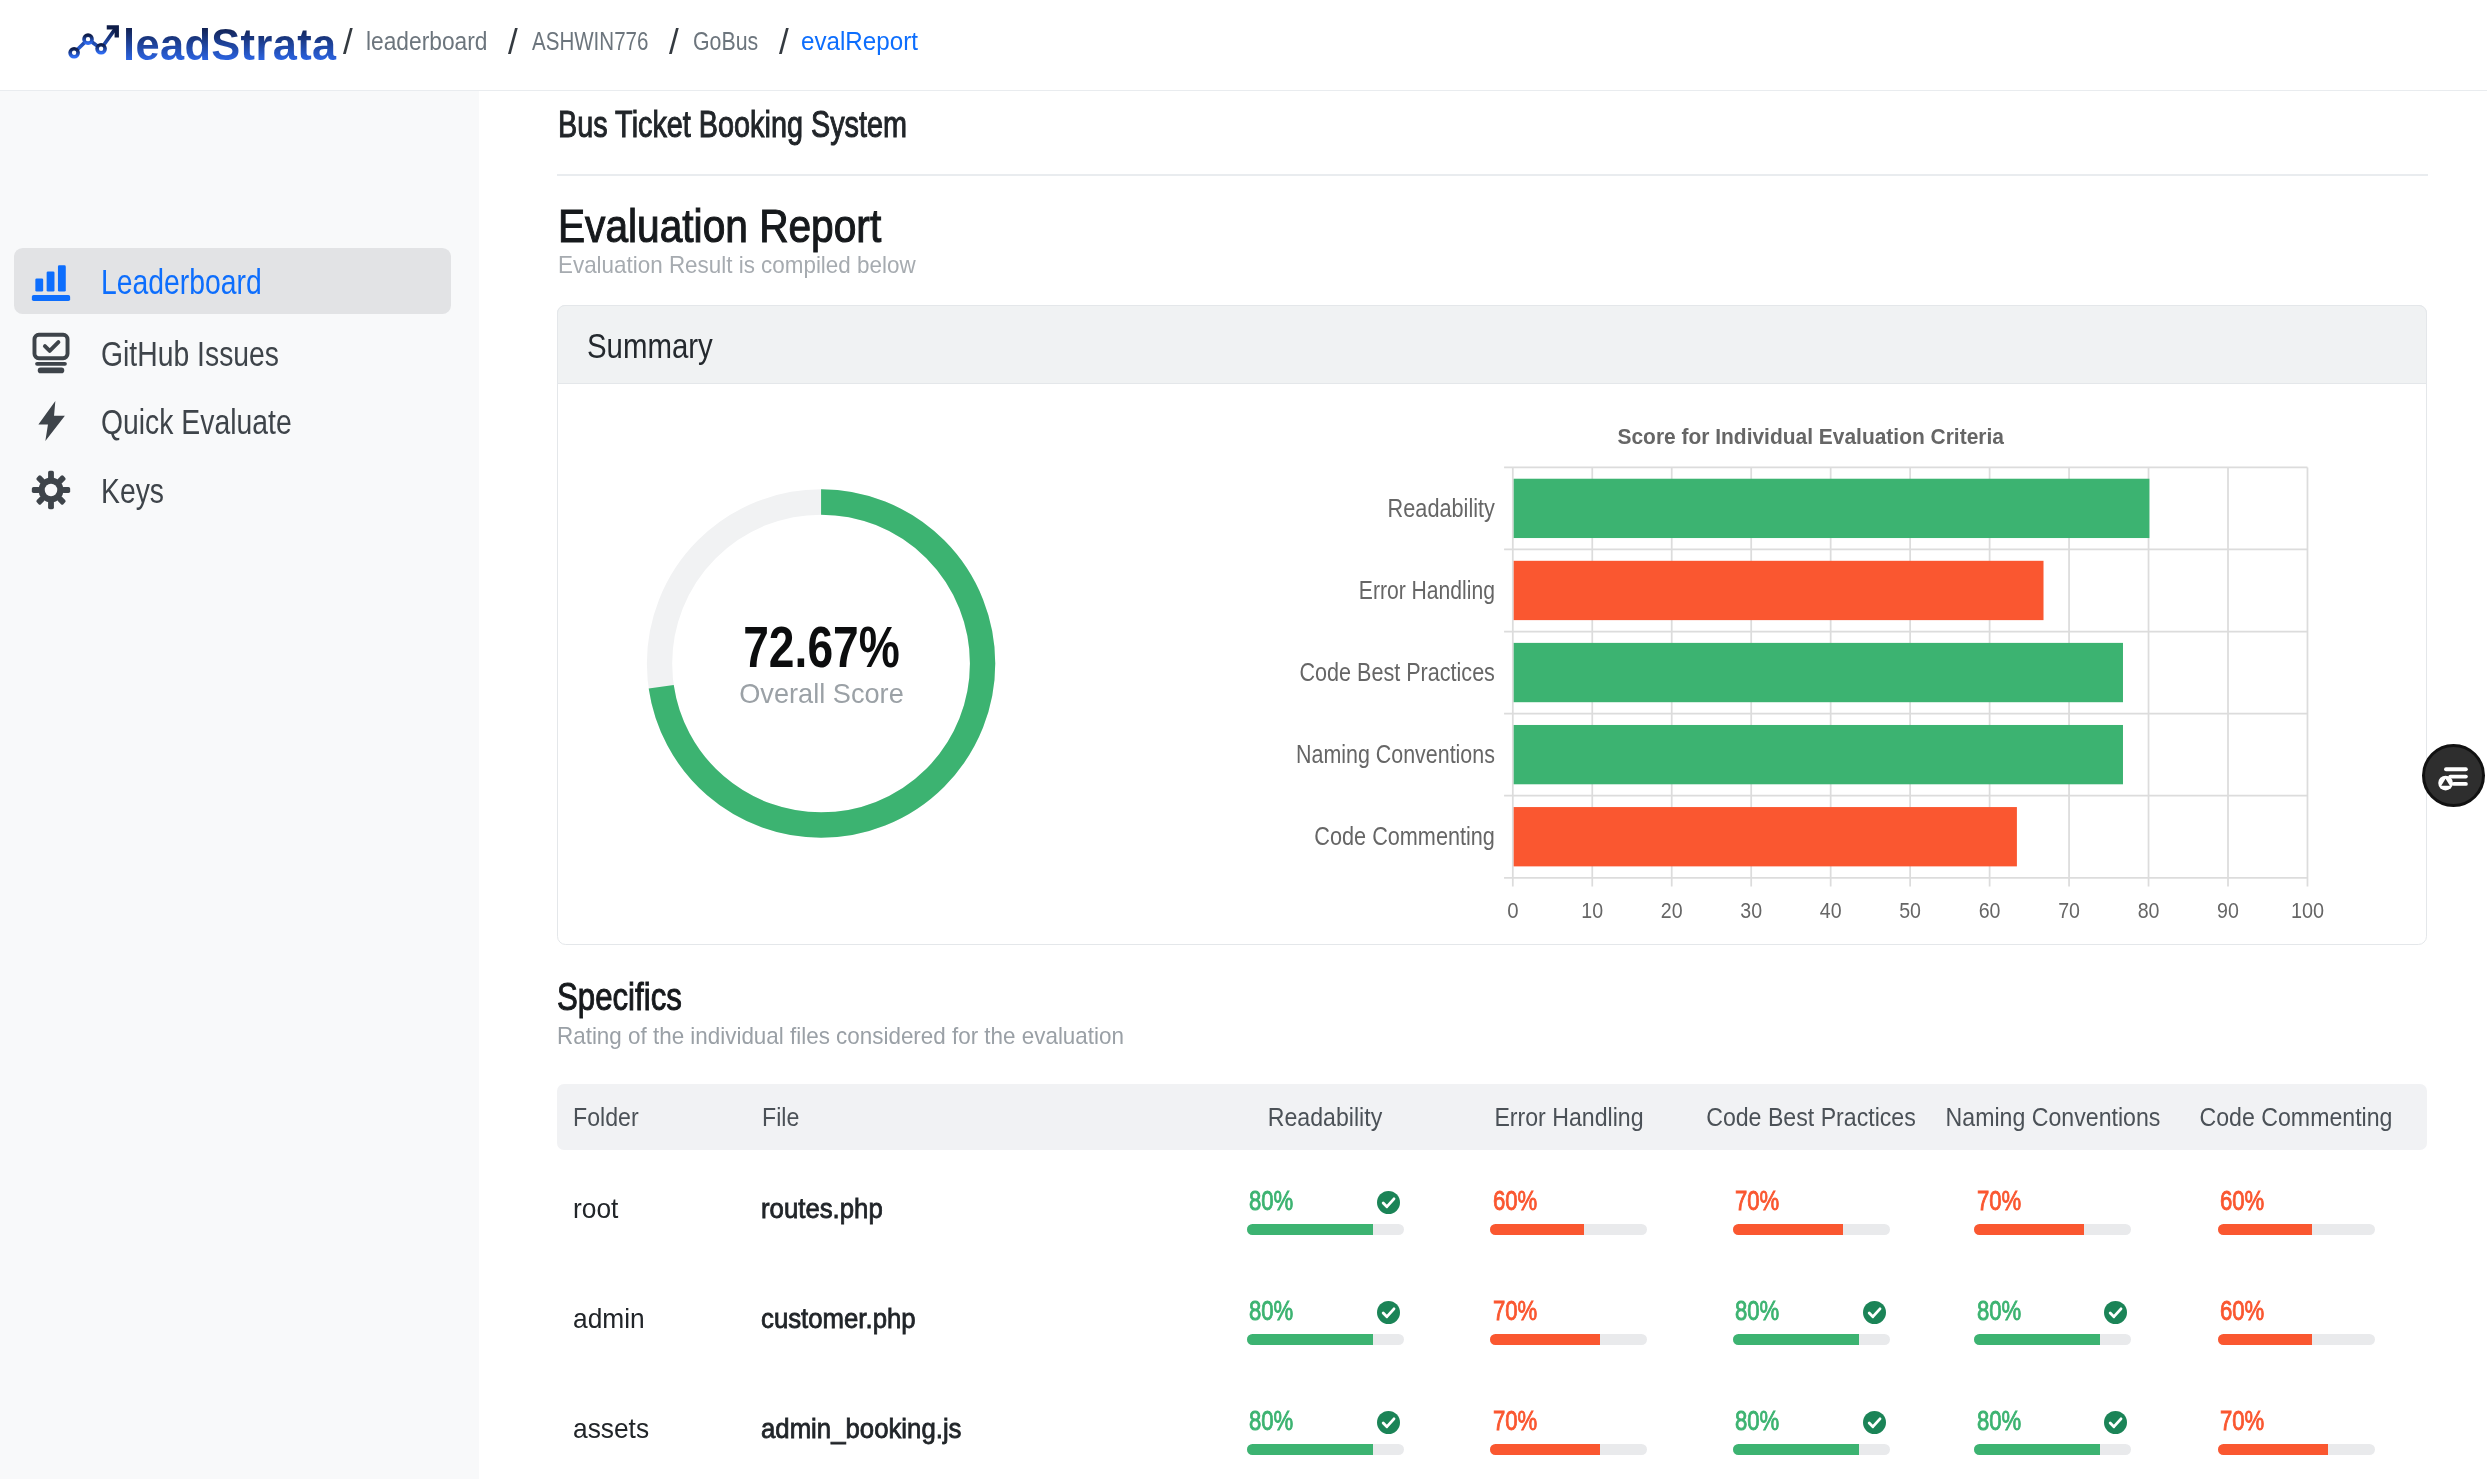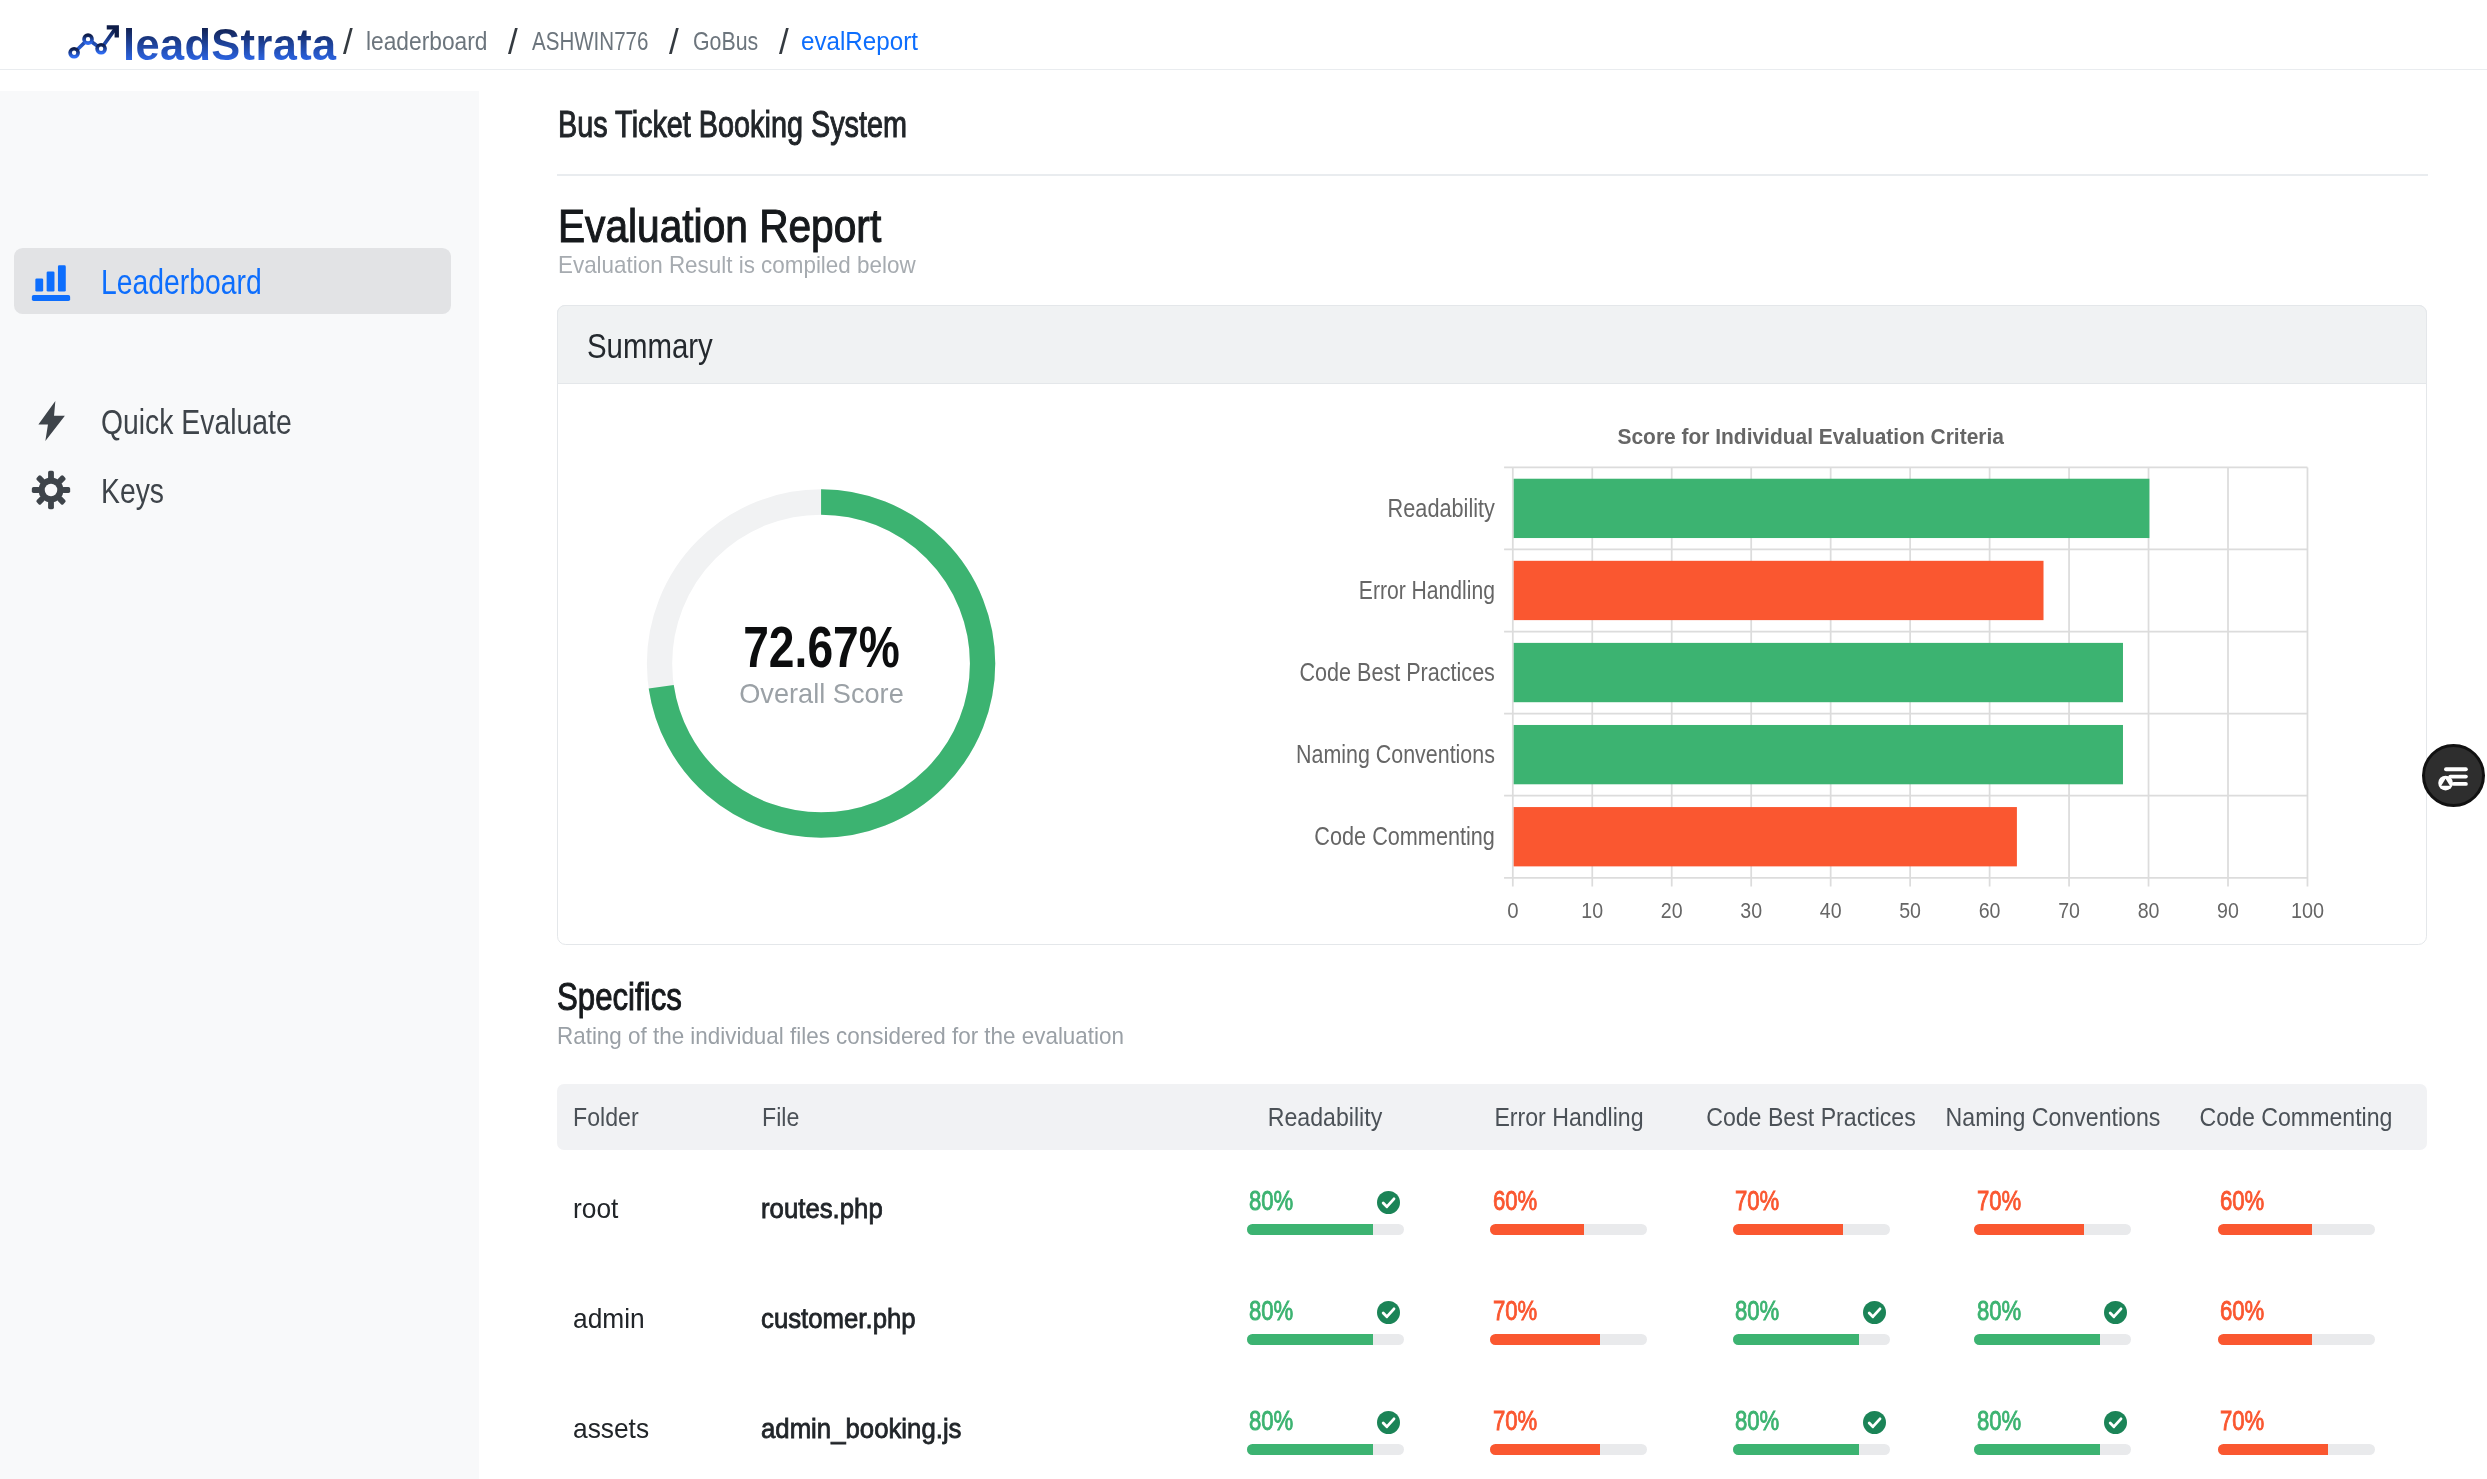--- a/index.html
+++ b/index.html
@@ -1,19 +1,19 @@
 <!DOCTYPE html>
 <html style="font-size:14px"><head>
 <meta charset="utf-8">
 <style>
 * { margin:0; padding:0; box-sizing:border-box; }
 html,body { width:2487px; height:1480px; background:#fff; font-family:"Liberation Sans",sans-serif; overflow:hidden; position:relative; }
 .abs { position:absolute; }
 .sx { transform-origin:left center; white-space:nowrap; line-height:1; position:absolute; }
-#header { position:absolute; left:0; top:0; width:2487px; height:70px; background:#fff; border-bottom:1.7px solid #e9ecef; z-index:5; }
+#header { position:absolute; left:0; top:0; width:2487px; height:91px; background:#fff; border-bottom:1.7px solid #e9ecef; z-index:5; }
 #logo-text { position:absolute; left:123px; top:23px; font-size:44px; font-weight:700; letter-spacing:0.4px; line-height:1; transform:scaleX(0.985); transform-origin:left center;
   background:linear-gradient(180deg,#101e4b 8%,#2e6bf2 92%); -webkit-background-clip:text; background-clip:text; color:transparent; }
 .crumb { position:absolute; top:28px; font-size:26px; color:#6c757d; line-height:1; transform-origin:left center; white-space:nowrap; }
 .csep { position:absolute; top:23.6px; font-size:35px; color:#343a40; line-height:1; }
 #sidebar { position:absolute; left:0; top:91px; width:479px; height:1389px; background:#f8f9fa; }
 #btn-create { position:absolute; left:100px; top:51px; width:264px; height:59px; background:#0d6efd; border-radius:7px;
   color:#fff; font-size:28px; font-weight:700; display:flex; align-items:center; justify-content:center; }
 .navitem { position:absolute; left:14px; width:437px; height:66px; }
 .navitem .txt { position:absolute; left:87px; top:50%; transform:translateY(-50%) ; transform-origin:left center; font-size:35px; color:#3e444a; line-height:1; white-space:nowrap; }
 .navitem.active { background:#e2e3e5; border-radius:8.7px; }
@@ -69,20 +69,31 @@
 <svg class="navicon" viewBox="0 0 46 48">
         <g fill="#0d6efd">
 <rect x="5" y="21" width="9" height="15" rx="1.5"></rect>
 <rect x="18" y="13" width="9" height="23" rx="1.5"></rect>
 <rect x="31" y="6" width="9" height="30" rx="1.5"></rect>
 <rect x="1" y="40" width="44" height="7" rx="2"></rect>
 </g>
       </svg>
 <span class="txt" style="transform:translateY(-50%) scaleX(0.81);">Leaderboard</span>
     </div>
+<div class="navitem" style="top:229px;">
+<svg class="navicon" viewBox="0 0 46 48">
+        <g fill="none" stroke="#3e444a" stroke-width="4.5">
+<rect x="4" y="3" width="38" height="27" rx="5"></rect>
+<path d="M16 16 l5.5 5.5 l10 -10" stroke-linecap="round" stroke-linejoin="round"></path>
+<path d="M7 36.5 h32" stroke-linecap="round"></path>
+<path d="M11 44 h24" stroke-linecap="round" stroke-width="6.5"></path>
+</g>
+      </svg>
+<span class="txt" style="transform:translateY(-50%) scaleX(0.81);">GitHub Issues</span>
+    </div>
 <div class="navitem" style="top:297px;">
 <svg class="navicon" viewBox="0 0 46 48">
         <path d="M28 1 L8.5 28 h11 L16.5 47 L39 18 h-12.5 Z" fill="#3e444a"></path>
       </svg>
 <span class="txt" style="transform:translateY(-50%) scaleX(0.81);">Quick Evaluate</span>
     </div>
 <div class="navitem" style="top:366px;">
 <svg class="navicon" viewBox="0 0 48 48">
 <g fill="#3e444a">
 <circle cx="24" cy="24" r="15"></circle>

